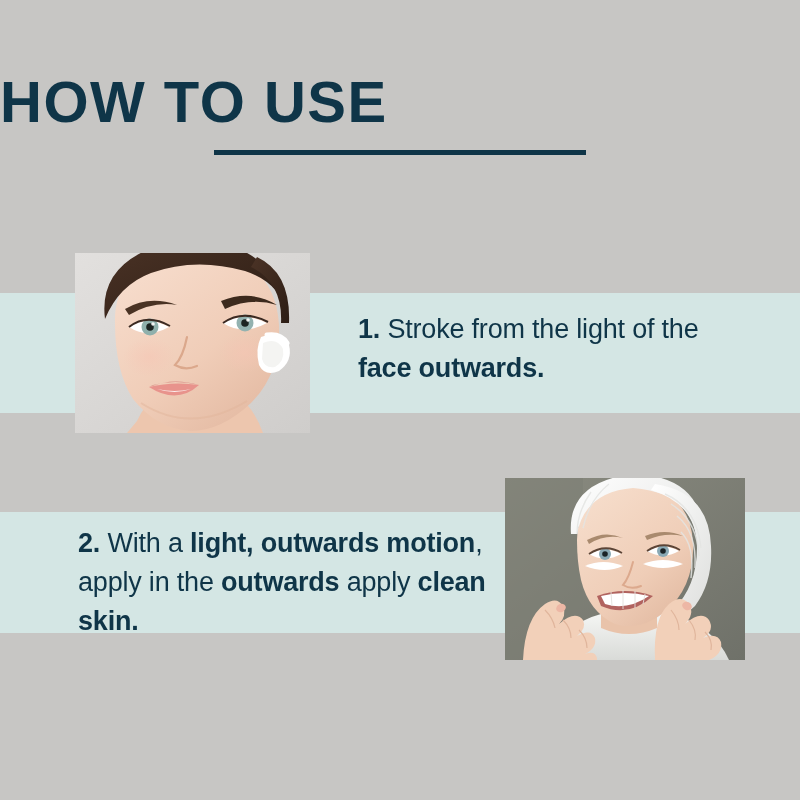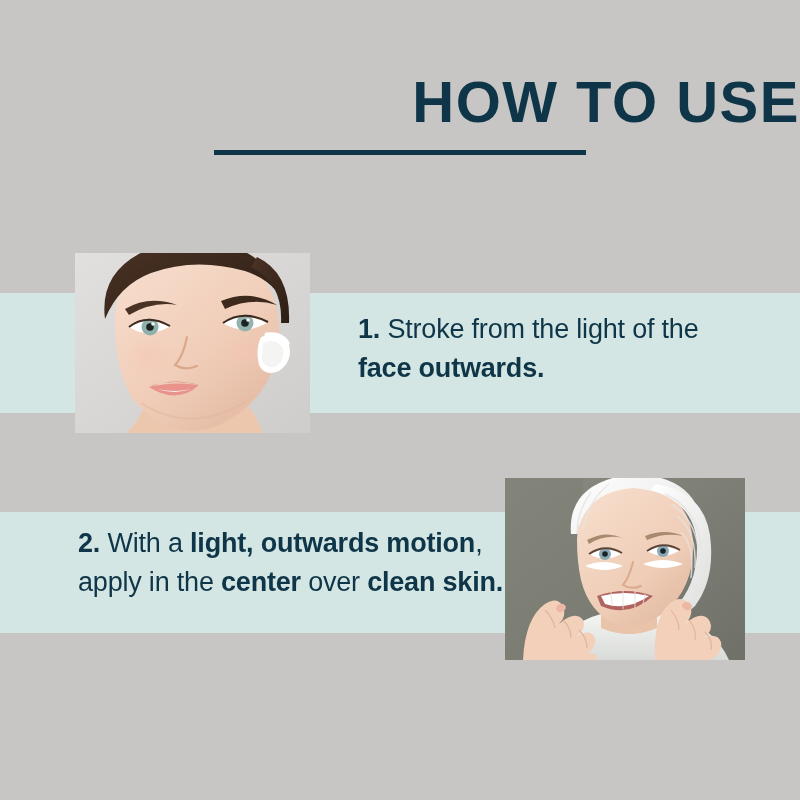--- a/index.html
+++ b/index.html
@@ -22,21 +22,21 @@
     background: #c7c6c4;
     overflow: hidden;
   }
 
   
   .title {
     position: absolute;
     left: 0;
     top: 70px;
     width: 800px;
-    text-align: right;
+    text-align: left;
     font-size: 58px;
     line-height: 64px;
     font-weight: 700;
     letter-spacing: 1.5px;
     color: #0f3548;
     font-family: "Liberation Sans", sans-serif;
     white-space: nowrap;
   }
   .title-rule {
     position: absolute;
@@ -268,16 +268,16 @@
       </g>
       <ellipse cx="182" cy="128" rx="5" ry="4" fill="#edb7a5" transform="rotate(25 182 128)"></ellipse>
     </svg>
   </div>
 
   <div class="step-text step-1">
     <span class="step-num">1.</span><span><span> Stroke from the light of the </span><b>face outwards.</b></span>
   </div>
 
   <div class="step-text step-2">
-    <span class="step-num">2.</span><span><span> With a </span><b>light, outwards motion</b><span>, apply in the </span><b>center</b><span> over </span><b>clean skin.</b></span>
+    <span class="step-num">2.</span><span><span> With a </span><b>light, outwards motion</b><span>, apply in the </span><b>outwards</b><span> apply </span><b>clean skin.</b></span>
   </div>
 
 </div>
 
 </body></html>

